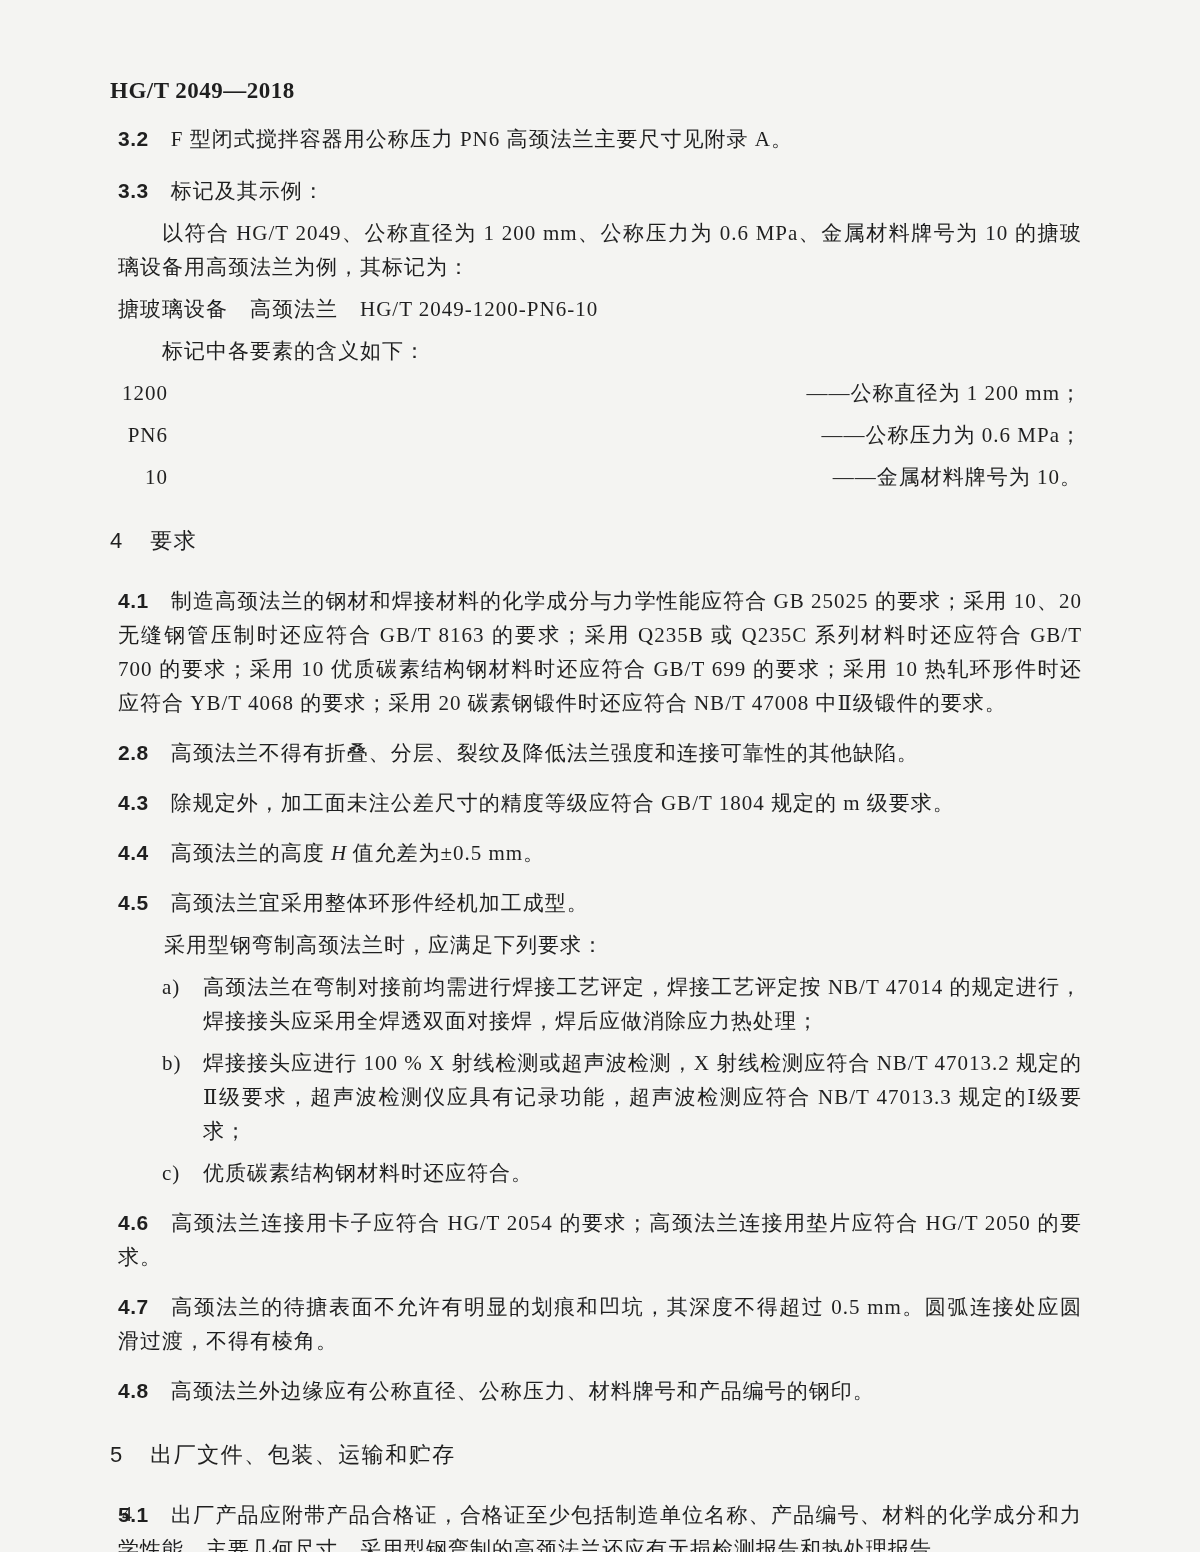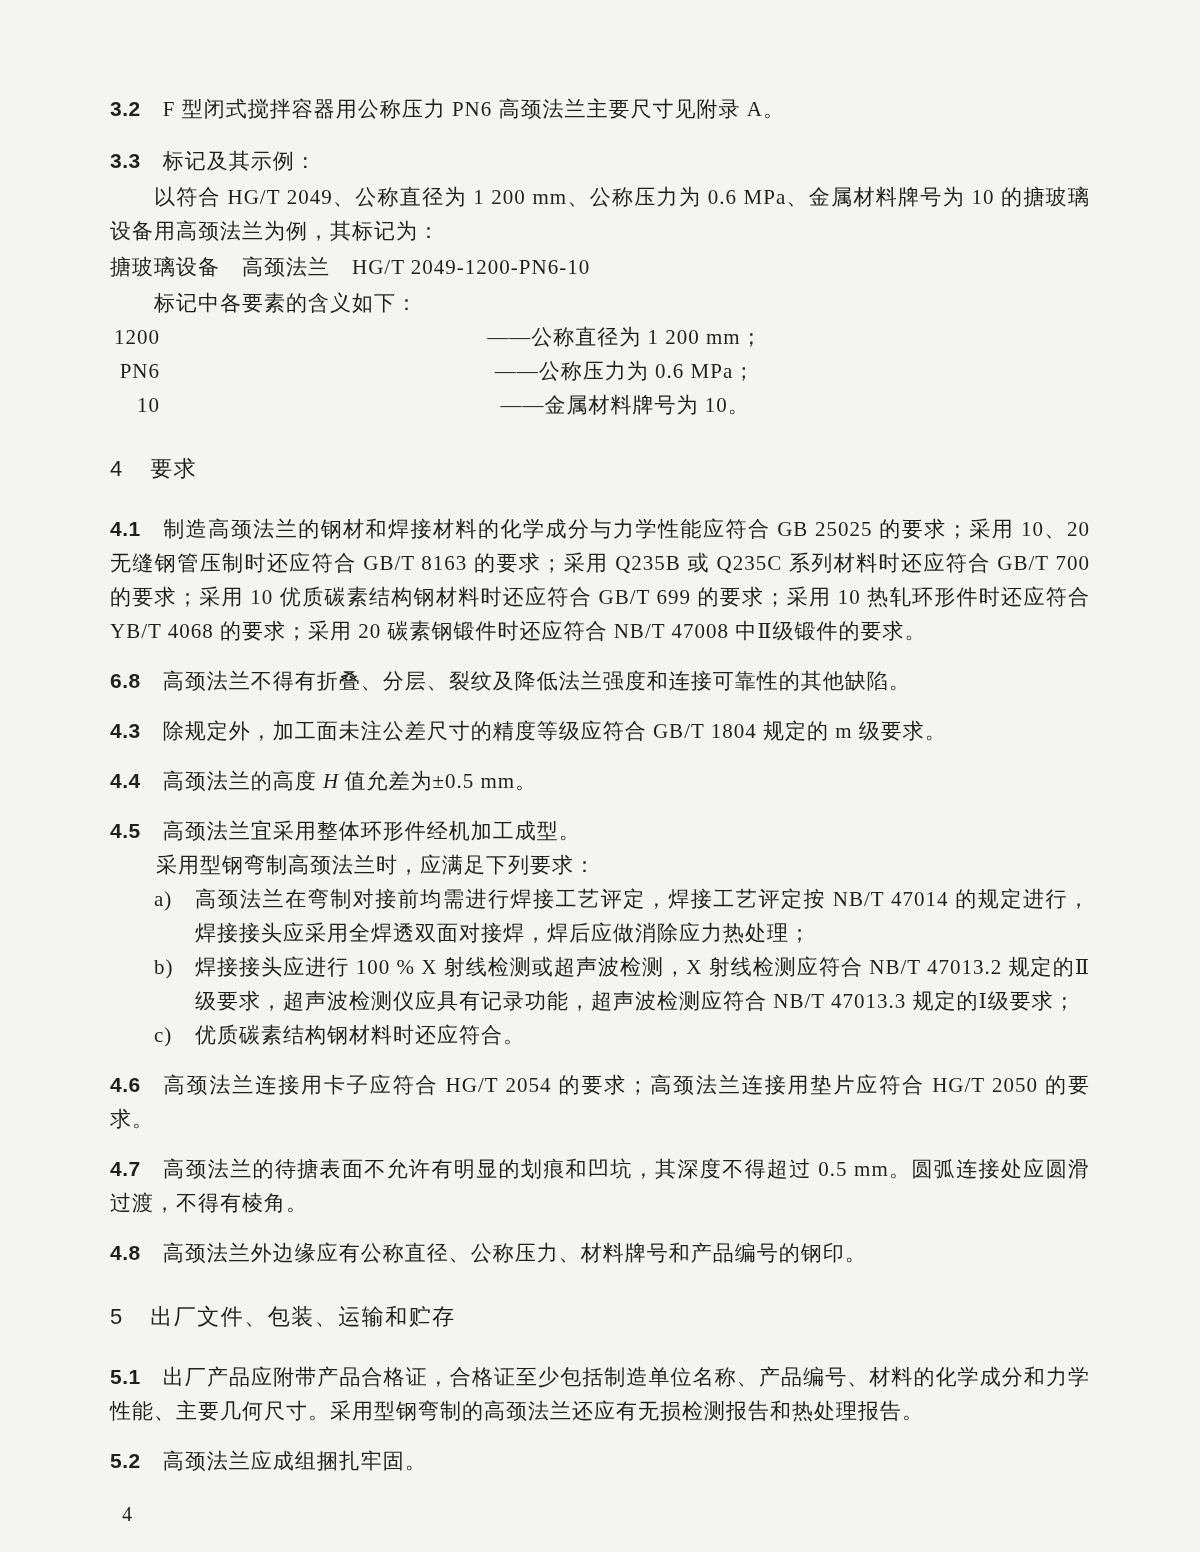--- a/index.html
+++ b/index.html
@@ -22,34 +22,34 @@
     color: #1f1f1f;
     letter-spacing: 1px;
   }
   .doc-header {
     font-family: "Liberation Serif", "DejaVu Serif", serif;
     font-weight: bold;
     font-size: 23px;
     line-height: 30px;
     letter-spacing: 0.5px;
   }
-  p { margin: 0; line-height: 34px; text-align: justify; }
+  p { margin: 8px; line-height: 34px; text-align: justify; }
   .clause { margin-top: 16px; }
   .clause-num {
     font-family: "Liberation Sans", "DejaVu Sans", sans-serif;
     font-weight: bold;
     letter-spacing: 0.5px;
     margin-right: 22px;
   }
   .mt-lg { margin-top: 26px; }
   .para-indent { text-indent: 44px; margin-top: 2px; }
   .designation { text-align: left; margin-top: 2px; }
   .def-row { display: flex; }
   .def-term { flex: none; width: 50px; text-align: right; }
-  .def-desc { flex: 1; text-align: center; }
+  .def-desc { flex: 1; text-align: right; }
   .section-heading {
     font-family: "Liberation Sans", "DejaVu Sans", sans-serif;
     font-weight: normal;
     font-size: 22px;
     line-height: 34px;
     margin: 30px 0 0 0;
     letter-spacing: 1.5px;
   }
   .section-heading .h-num { margin-right: 28px; letter-spacing: 0; }
   .sub-para { text-indent: 46px; }
@@ -63,20 +63,21 @@
     bottom: 26px;
     font-size: 20px;
     letter-spacing: 0;
   }
 </style>
 </head>
 <body>
 
 <div class="page">
 
+  <div class="doc-header">HG/T 2049—2018</div>
 
   <p class="clause">
     <span class="clause-num">3.2</span><span>F 型闭式搅拌容器用公称压力 PN6 高颈法兰主要尺寸见附录 A。</span>
   </p>
 
   <p class="clause" style="margin-top:18px">
     <span class="clause-num">3.3</span><span>标记及其示例：</span>
   </p>
 
   <p class="para-indent">以符合 HG/T 2049、公称直径为 1 200 mm、公称压力为 0.6 MPa、金属材料牌号为 10 的搪玻璃设备用高颈法兰为例，其标记为：</p>
@@ -100,21 +101,21 @@
 
   <p class="section-heading">
     <span class="h-num">4</span><span>要求</span>
   </p>
 
   <p class="clause mt-lg">
     <span class="clause-num">4.1</span><span>制造高颈法兰的钢材和焊接材料的化学成分与力学性能应符合 GB 25025 的要求；采用 10、20 无缝钢管压制时还应符合 GB/T 8163 的要求；采用 Q235B 或 Q235C 系列材料时还应符合 GB/T 700 的要求；采用 10 优质碳素结构钢材料时还应符合 GB/T 699 的要求；采用 10 热轧环形件时还应符合 YB/T 4068 的要求；采用 20 碳素钢锻件时还应符合 NB/T 47008 中Ⅱ级锻件的要求。</span>
   </p>
 
   <p class="clause">
-    <span class="clause-num">6.8</span><span>高颈法兰不得有折叠、分层、裂纹及降低法兰强度和连接可靠性的其他缺陷。</span>
+    <span class="clause-num">2.8</span><span>高颈法兰不得有折叠、分层、裂纹及降低法兰强度和连接可靠性的其他缺陷。</span>
   </p>
 
   <p class="clause">
     <span class="clause-num">4.3</span><span>除规定外，加工面未注公差尺寸的精度等级应符合 GB/T 1804 规定的 m 级要求。</span>
   </p>
 
   <p class="clause">
     <span class="clause-num">4.4</span><span>高颈法兰的高度 </span><span class="em-var">H</span><span> 值允差为±0.5 mm。</span>
   </p>
 

